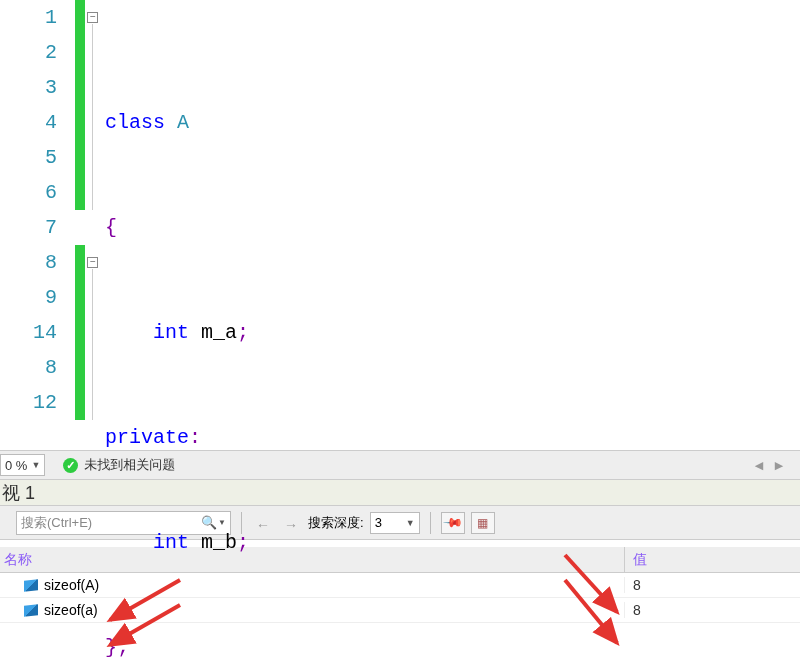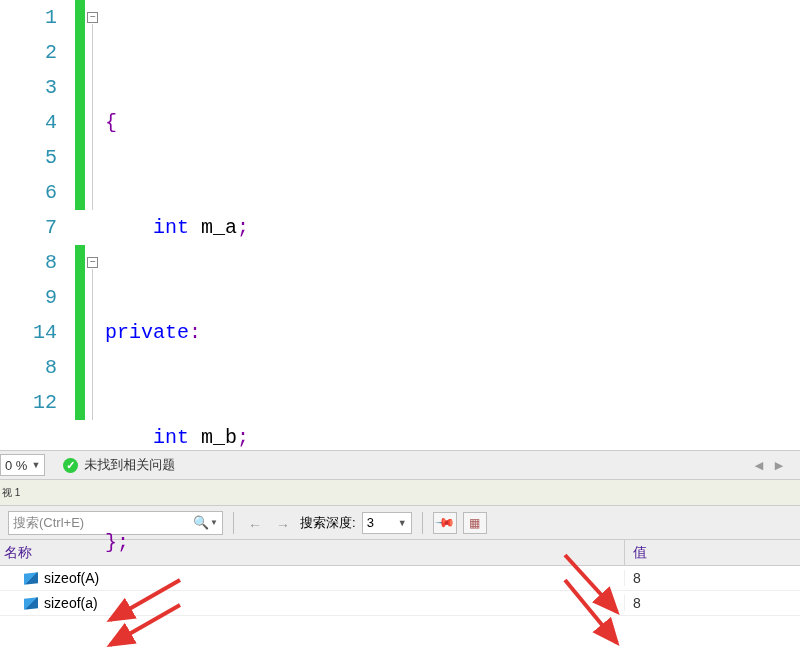--- a/index.html
+++ b/index.html
@@ -119,36 +119,36 @@
     width: 18px; height: 18px; display: flex;
     align-items: center; justify-content: center;
     color: #999; font-size: 11px;
   }
 
   .panel-title {
     height: 26px;
     background: #eef0e6;
     border-bottom: 1px solid #ccc;
     font-family: "Segoe UI", sans-serif;
-    font-size: 10px;
+    font-size: 18px;
     color: #333;
     display: flex; align-items: center;
     padding-left: 2px;
   }
 
   .toolbar {
     height: 34px;
     background: #eee;
     border-bottom: 1px solid #ccc;
     display: flex;
     align-items: center;
     font-family: "Segoe UI", sans-serif;
     font-size: 13px;
     gap: 6px;
-    padding: 0 8px;
+    padding: 0 16px;
   }
   .search-box {
     background: #fff;
     border: 1px solid #bbb;
     height: 24px;
     width: 215px;
     display: flex;
     align-items: center;
     padding: 0 4px;
     color: #888;
@@ -179,21 +179,22 @@
   }
   .pin-icon { color: #555; transform: rotate(45deg); font-size:13px; }
 
   .watch-header {
     height: 26px;
     background: #eee;
     border-bottom: 1px solid #ccc;
     display: flex;
     font-family: "Segoe UI", sans-serif;
     font-size: 14px;
-    color: #4c1d95;
+    color: #8b5cf6;
+    margin-top: 7px;
   }
   .col-name { width: 625px; padding-left: 4px; display:flex; align-items:center; border-right: 1px solid #ccc; }
   .col-value { flex: 1; padding-left: 8px; display:flex; align-items:center; }
 
   .watch-rows { font-family: "Segoe UI", sans-serif; font-size: 14px; }
   .watch-row {
     height: 25px; display: flex; align-items: center;
     border-bottom: 1px solid #eee;
   }
   .watch-row .name-cell {
@@ -233,20 +234,21 @@
     <div class="green-bar" style="top:245px; height:175px;"></div>
   </div>
   <div class="fold-col">
     <div class="fold-box" style="top:12px;">−</div>
     <div class="fold-line" style="top:24px; height:186px;"></div>
     <div class="fold-box" style="top:257px;">−</div>
     <div class="fold-line" style="top:269px; height:151px;"></div>
   </div>
   <div class="code-col">
     <div class="caret-line" style="top:385px;"></div>
+    <div class="code-line"><span class="kw">class</span> <span class="type">A</span></div>
     <div class="code-line"><span class="op">{</span></div>
     <div class="code-line">    <span class="kw">int</span> <span class="ident">m_a</span><span class="op">;</span></div>
     <div class="code-line"><span class="kw">private</span><span class="op">:</span></div>
     <div class="code-line">    <span class="kw">int</span> <span class="ident">m_b</span><span class="op">;</span></div>
     <div class="code-line"><span class="op">}</span><span class="op">;</span></div>
     
     
     
     
     

